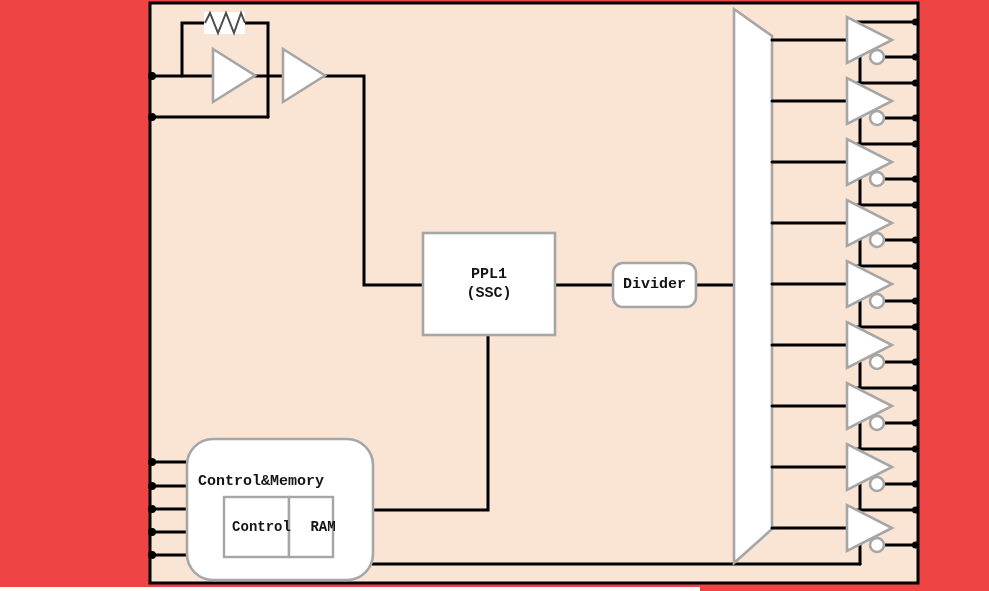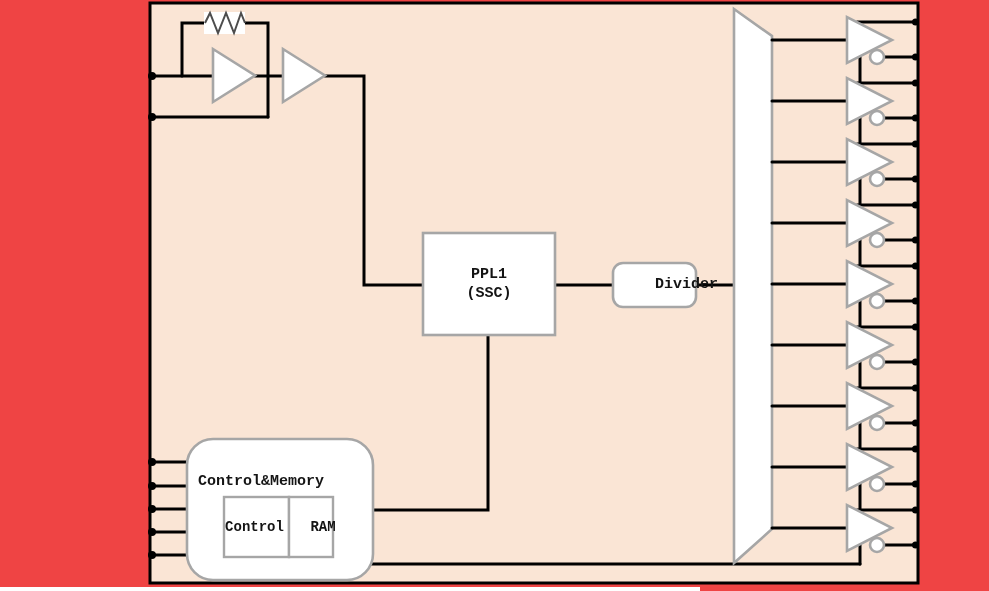--- a/index.html
+++ b/index.html
@@ -3,23 +3,23 @@
 <meta charset="utf-8">
 <style>
   html,body{margin:0;padding:0;background:#000;}
   #stage{position:relative;width:989px;height:591px;background:#ef4444;overflow:hidden;
          font-family:Liberation Mono, monospace;}
   #stage svg{position:absolute;left:0;top:0;}
   .label{position:absolute;display:flex;align-items:center;justify-content:center;
          text-align:center;font-weight:bold;color:#141414;white-space:pre-line;
          pointer-events:none;line-height:1.3;}
   .lbl-pll{left:423px;top:233px;width:132px;height:102px;font-size:15px;}
-  .lbl-divider{left:613px;top:263px;width:83px;height:44px;font-size:15px;padding-left:32px;}
+  .lbl-divider{left:613px;top:263px;width:83px;height:44px;font-size:15px;}
   .lbl-cm{left:187px;top:470px;width:148px;height:24px;font-size:15px;}
-  .lbl-control{left:213px;top:497px;width:83px;height:60px;font-size:14px;}
+  .lbl-control{left:220px;top:497px;width:83px;height:60px;font-size:14px;}
   .lbl-ram{left:289px;top:497px;width:68px;height:60px;font-size:14px;}
 </style>
 </head>
 <body>
 
 <div id="stage">
   <svg id="diagram-svg" width="989" height="591" viewBox="0 0 989 591">
 
     <rect id="chip-body" x="150" y="3" width="768" height="580" fill="#FAE5D5" stroke="#000000" stroke-width="3"></rect>
 

